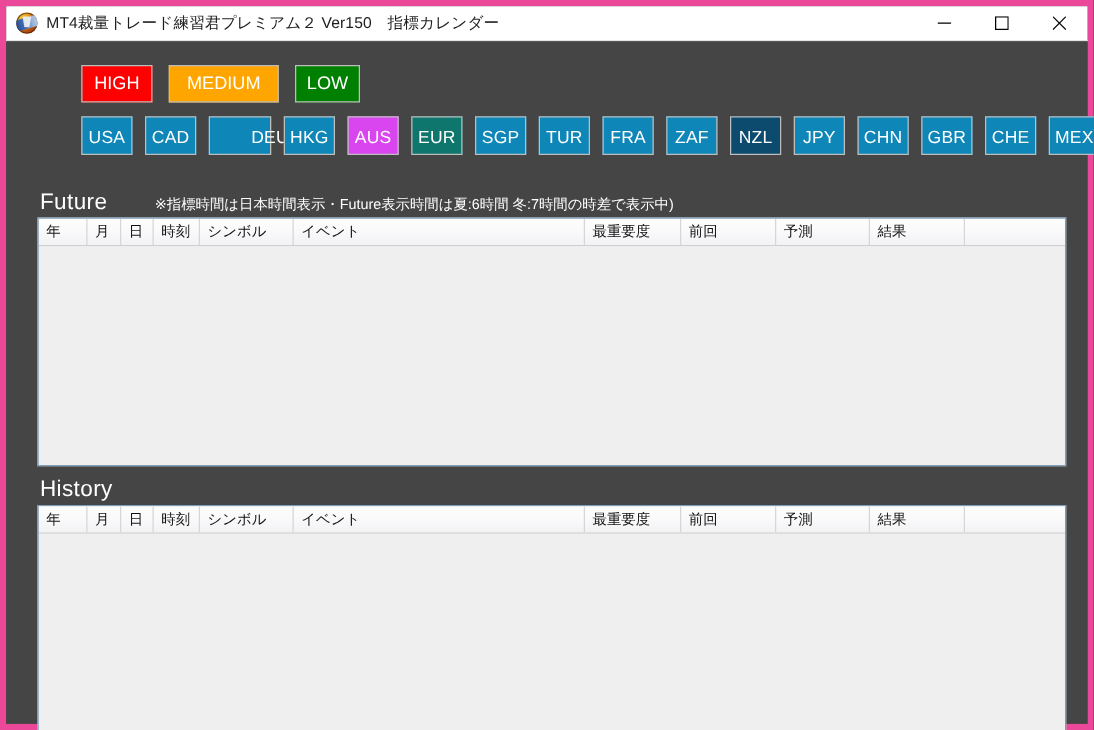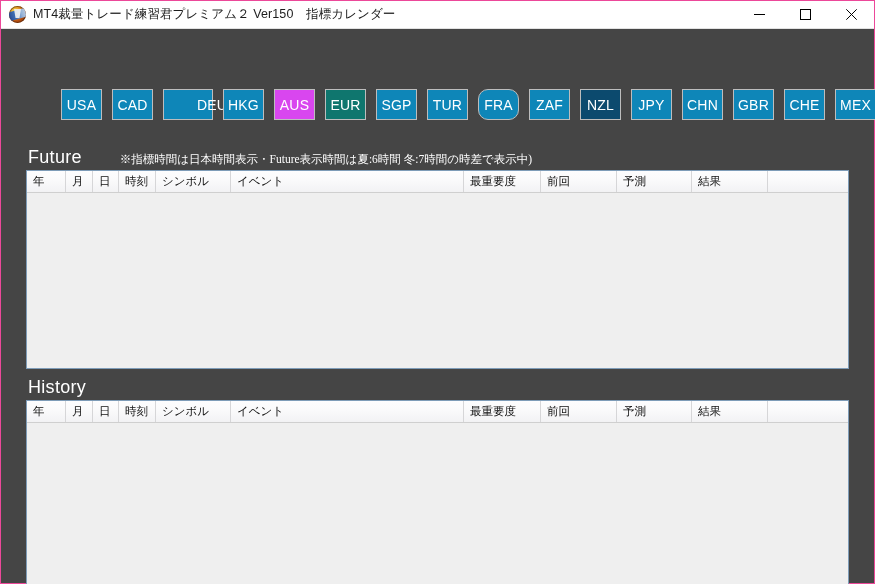--- a/index.html
+++ b/index.html
@@ -15,21 +15,21 @@
   }
 
   
   #app-window {
     width: 875px;
     height: 584px;
     position: relative;
     background: #454545;
     display: flex;
     flex-direction: column;
-    border: 1px solid #ec4899;
+    border: 5px solid #ec4899;
     box-sizing: border-box;
   }
 
   
   #title-bar {
     height: 28px;
     min-height: 28px;
     background: #ffffff;
     display: flex;
     align-items: center;
@@ -158,21 +158,20 @@
     color: #ffffff;
     font-size: 18px;
     font-weight: normal;
     letter-spacing: .3px;
   }
   .section-note {
     color: #ffffff;
     font-size: 11.5px;
     margin-left: 38px;
     white-space: nowrap;
-    font-family: Liberation Serif, serif;
   }
 
   
   .grid {
     position: absolute;
     left: 25px;
     width: 823px;
     background: #efefef;
     border: 1px solid #7e9cb8;
     box-sizing: border-box;
@@ -241,31 +240,36 @@
         <svg width="11" height="11" viewBox="0 0 11 11">
           <line x1="0.3" y1="0.3" x2="10.7" y2="10.7"></line>
           <line x1="10.7" y1="0.3" x2="0.3" y2="10.7"></line>
         </svg>
       </button>
     </div>
   </div>
 
   <div id="window-body">
 
+    <div id="importance-row">
+      <div class="imp-btn" id="imp-high" style="background: rgb(255, 0, 0);">HIGH</div>
+      <div class="imp-btn" id="imp-medium" style="background: rgb(255, 165, 0);">MEDIUM</div>
+      <div class="imp-btn" id="imp-low" style="background: rgb(0, 128, 0);">LOW</div>
+    </div>
 
     <div id="country-row">
         <div class="country-btn" style="background: rgb(14, 134, 184);">USA</div>
         <div class="country-btn" style="background: rgb(14, 134, 184);">CAD</div>
         <div class="country-btn" style="background: rgb(14, 134, 184); padding-left: 48px;">DEU</div>
         <div class="country-btn" style="background: rgb(14, 134, 184);">HKG</div>
         <div class="country-btn" style="background: #d946ef;">AUS</div>
         <div class="country-btn" style="background: #0f766e;">EUR</div>
         <div class="country-btn" style="background: rgb(14, 134, 184);">SGP</div>
         <div class="country-btn" style="background: rgb(14, 134, 184);">TUR</div>
-        <div class="country-btn" style="background: rgb(14, 134, 184); border-radius: 10px;">FRA</div>
+        <div class="country-btn" style="background: rgb(14, 134, 184);">FRA</div>
         <div class="country-btn" style="background: rgb(14, 134, 184);">ZAF</div>
         <div class="country-btn" style="background: #0c4a6e;">NZL</div>
         <div class="country-btn" style="background: rgb(14, 134, 184);">JPY</div>
         <div class="country-btn" style="background: rgb(14, 134, 184);">CHN</div>
         <div class="country-btn" style="background: rgb(14, 134, 184);">GBR</div>
         <div class="country-btn" style="background: rgb(14, 134, 184);">CHE</div>
         <div class="country-btn" style="background: rgb(14, 134, 184);">MEX</div>
       </div>
 
     <div class="section-head" id="future-head" style="top:118px;justify-content:space-between;">

